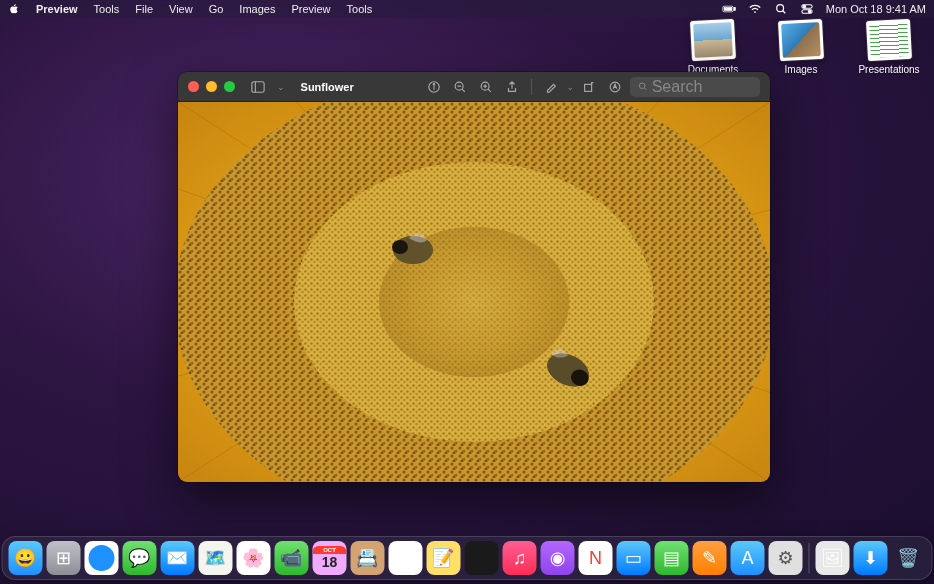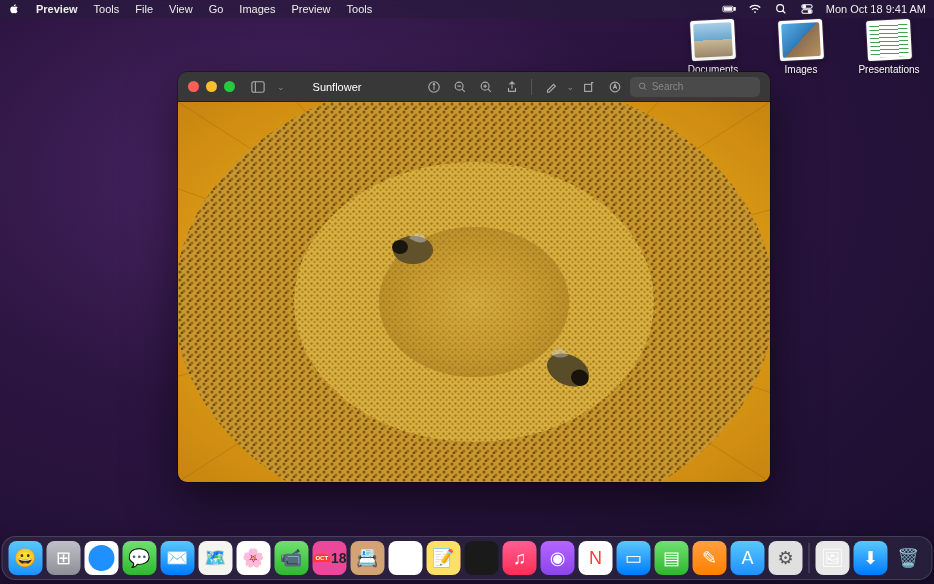--- a/index.html
+++ b/index.html
@@ -91,37 +91,37 @@
 .tl-close { background: #ff5f57; }
 .tl-min { background: #febc2e; }
 .tl-max { background: #28c840; }
 .toolbar-btn {
   width: 22px; height: 20px;
   display: flex; align-items: center; justify-content: center;
   border-radius: 4px;
   color: #aaa;
 }
 .toolbar-btn svg { width: 14px; height: 14px; }
-.window-title { color: #fff; font-weight: 400; margin-left: 20px; }
+.window-title { color: #fff; font-weight: 700; margin-left: 8px; }
 .toolbar-right { margin-left: auto; display: flex; align-items: center; gap: 4px; }
 .toolbar-sep { width: 1px; height: 16px; background: #555; margin: 0 4px; }
 .search-field {
   display: flex; align-items: center;
   background: #4a4a4a;
   border-radius: 5px;
   padding: 2px 8px;
   width: 130px;
   height: 20px;
   color: #888;
   gap: 4px;
 }
 .search-field svg { width: 11px; height: 11px; }
 .search-field input {
   background: transparent; border: none; outline: none;
-  color: #ccc; font-size: 10px; width: 100%;
+  color: #ccc; font-size: 16px; width: 100%;
 }
 .search-field input::placeholder { color: #888; }
 
 .image-content {
   flex: 1;
   position: relative;
   overflow: hidden;
 }
 .sunflower-svg { width: 100%; height: 100%; display: block; }
 
@@ -396,21 +396,21 @@
           <circle cx="17" cy="17" r="13" fill="#1e90ff"></circle>
           <polygon points="17,17 23,11 17,17 11,23" fill="#ff3b30"></polygon>
           <polygon points="17,17 11,23 17,17 23,11" fill="#fff"></polygon>
         </svg>
       </div>
       <div class="dock-item d-messages">💬</div>
       <div class="dock-item d-mail">✉️</div>
       <div class="dock-item d-maps">🗺️</div>
       <div class="dock-item d-photos">🌸</div>
       <div class="dock-item d-facetime">📹</div>
-      <div class="dock-item d-calendar" style="flex-direction: row; background: #ec4899; overflow: hidden;">
+      <div class="dock-item d-calendar" style="flex-direction: column; background: #f0abfc; overflow: hidden;">
         <div style="background:#ff3b30;color:#fff;font-size:6px;width:100%;text-align:center;border-radius:6px 6px 0 0;padding:1px 0">OCT</div>
         <div style="color:#222;font-size:14px;font-weight:600">18</div>
       </div>
       <div class="dock-item d-contacts">📇</div>
       <div class="dock-item d-reminders">☑</div>
       <div class="dock-item d-notes">📝</div>
       <div class="dock-item d-tv">
         <span style="color:#fff;font-size:12px;font-weight:500"></span>
       </div>
       <div class="dock-item d-music">♫</div>

